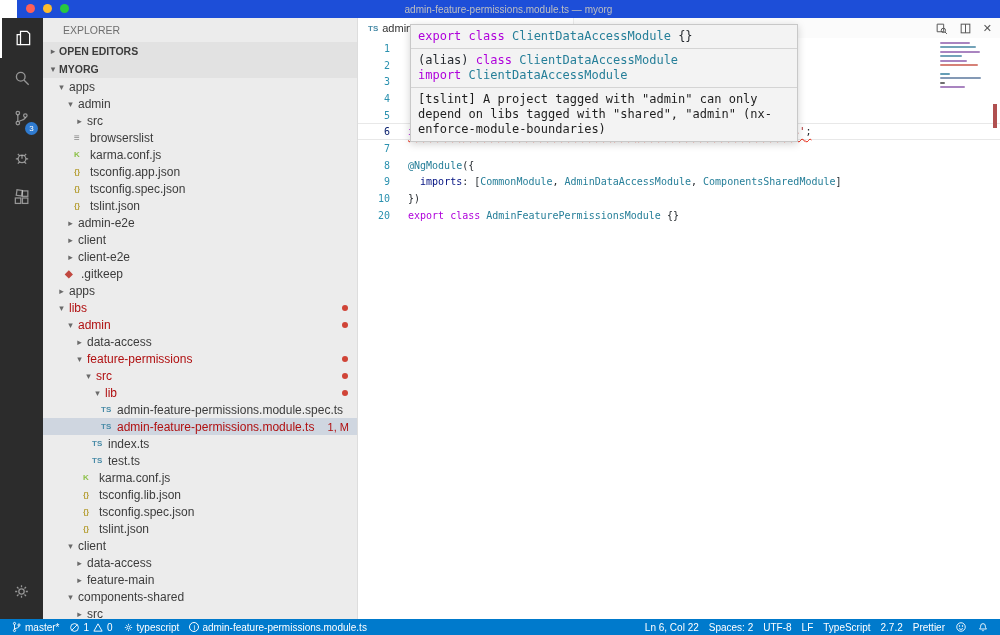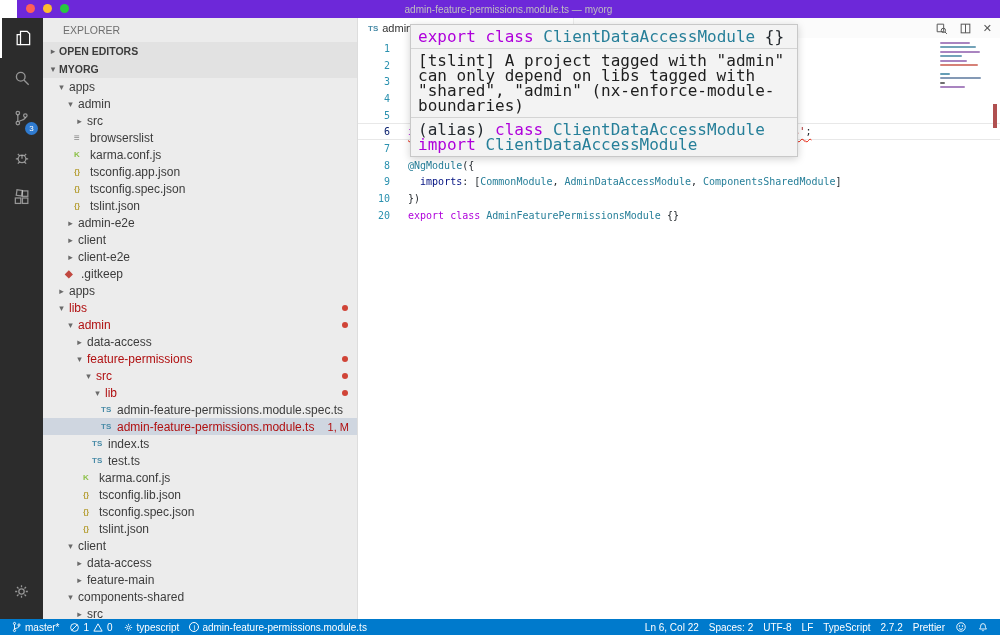--- a/index.html
+++ b/index.html
@@ -1,20 +1,20 @@
 <!DOCTYPE html>
 <html><head>
 <meta charset="utf-8">
 <style>
   * { box-sizing: border-box; }
   body { margin:0; width:1000px; height:635px; font-family:"Liberation Sans",sans-serif; background:#fff; overflow:hidden; }
   .window { position:relative; width:1000px; height:635px; background:#fff; overflow:hidden; }
 
   
-  .titlebar { height:18px; background:#6d28d9; display:flex; align-items:center; justify-content:center; position:relative;margin-left:17px; }
+  .titlebar { height:18px; background:#1d4ed8; display:flex; align-items:center; justify-content:center; position:relative;margin-left:17px; }
   .tl-wrap { position:absolute; left:9px; top:4px; display:flex; gap:8px; }
   .tl { width:9px; height:9px; border-radius:50%; }
   .tl.red { background:#ff5f57; } .tl.yellow { background:#febc2e; } .tl.green { background:#28c840; }
   .title { font-size:10px; color:#bfbfbf; }
 
   .main { display:flex; height:601px; }
 
   
   .activitybar { width:43px; background:#2c2c2c; display:flex; flex-direction:column; align-items:center; flex:none; }
   .ab-icon { width:43px; height:40px; display:flex; align-items:center; justify-content:center; color:rgba(255,255,255,.5); position:relative; cursor:pointer; }
@@ -54,21 +54,21 @@
   .cl.cur { box-shadow:inset 0 1px 0 #e8e8e8, inset 0 -1px 0 #e8e8e8; }
   .ln { width:32px; text-align:right; color:#2b91af; flex:none; font-size:10px; }
   .cl.cur .ln { color:#0b216f; }
   .lc { margin-left:18px; white-space:pre; }
   .tk-kw { color:#af00db; } .tk-ty { color:#267f99; } .tk-st { color:#a31515; }
   .tk-pr { color:#001080; } .tk-pl { color:#24292e; }
   .sel { background:#add6ff; }
   .squig span { text-decoration:underline; text-decoration-style:wavy; text-decoration-color:#e51400; text-decoration-skip-ink:none; text-underline-offset:3px; }
 
   
-  .hover { position:absolute; left:52px; top:6px; width:388px; background:#f3f3f3; border:1px solid #c8c8c8; box-shadow:0 2px 8px rgba(0,0,0,.18); z-index:40; font-family:"DejaVu Sans Mono",monospace; font-size:16px; color:#1e1e1e; }
+  .hover { position:absolute; left:52px; top:6px; width:388px; background:#f3f3f3; border:1px solid #c8c8c8; box-shadow:0 2px 8px rgba(0,0,0,.18); z-index:40; font-family:"DejaVu Sans Mono",monospace; font-size:12px; color:#1e1e1e; }
   .hv-sec { padding:4px 7px; line-height:15px; }
   .hv-sec + .hv-sec { border-top:1px solid #d4d4d4; }
   .hv-line { white-space:pre-wrap; }
 
   
   .minimap { position:absolute; top:24px; right:16px; width:44px; z-index:5; }
   .mm-bar { height:2px; margin-bottom:2.4px; border-radius:1px; opacity:.85; }
   .ruler-tick { position:absolute; right:3px; width:4px; z-index:6; }
   .tick-error { top:86px; height:24px; background:#b05050; }
 
@@ -367,25 +367,25 @@
         <div class="mm-bar" style="width:0;background:transparent"></div>
         <div class="mm-bar" style="width:10px;background:#4a8ca8"></div>
         <div class="mm-bar" style="width:41px;background:#6f87a8"></div>
         <div class="mm-bar" style="width:5px;background:#555"></div>
         <div class="mm-bar" style="width:25px;background:#9a6fb5"></div>
       </div>
       <div class="ruler-tick tick-error"></div>
 
       <div class="hover">
         <div class="hv-sec" id="hover-sig"><span class="tk-kw">export</span><span class="tk-pl"> </span><span class="tk-kw">class</span><span class="tk-pl"> </span><span class="tk-ty">ClientDataAccessModule</span><span class="tk-pl"> </span><span class="tk-pl">{}</span></div>
-        <div class="hv-sec hv-line">[tslint] A project tagged with "admin" can only depend on libs tagged with "shared", "admin" (nx-enforce-module-boundaries)</div>
         <div class="hv-sec" id="hover-alias">
             <div class="hv-line"><span class="tk-pl">(alias) </span><span class="tk-kw">class</span><span class="tk-pl"> </span><span class="tk-ty">ClientDataAccessModule</span></div>
             <div class="hv-line"><span class="tk-kw">import</span><span class="tk-pl"> </span><span class="tk-ty">ClientDataAccessModule</span></div>
           </div>
+        <div class="hv-sec hv-line">[tslint] A project tagged with "admin" can only depend on libs tagged with "shared", "admin" (nx-enforce-module-boundaries)</div>
       </div>
     </div>
   </div>
 
   <div class="statusbar">
     <div class="sb-left">
       <div class="sb-item">
         <svg width="11" height="12" viewBox="0 0 20 24" fill="none" stroke="currentColor" stroke-width="1.8">
           <circle cx="6" cy="5" r="2.2"></circle>
             <circle cx="6" cy="19" r="2.2"></circle>

